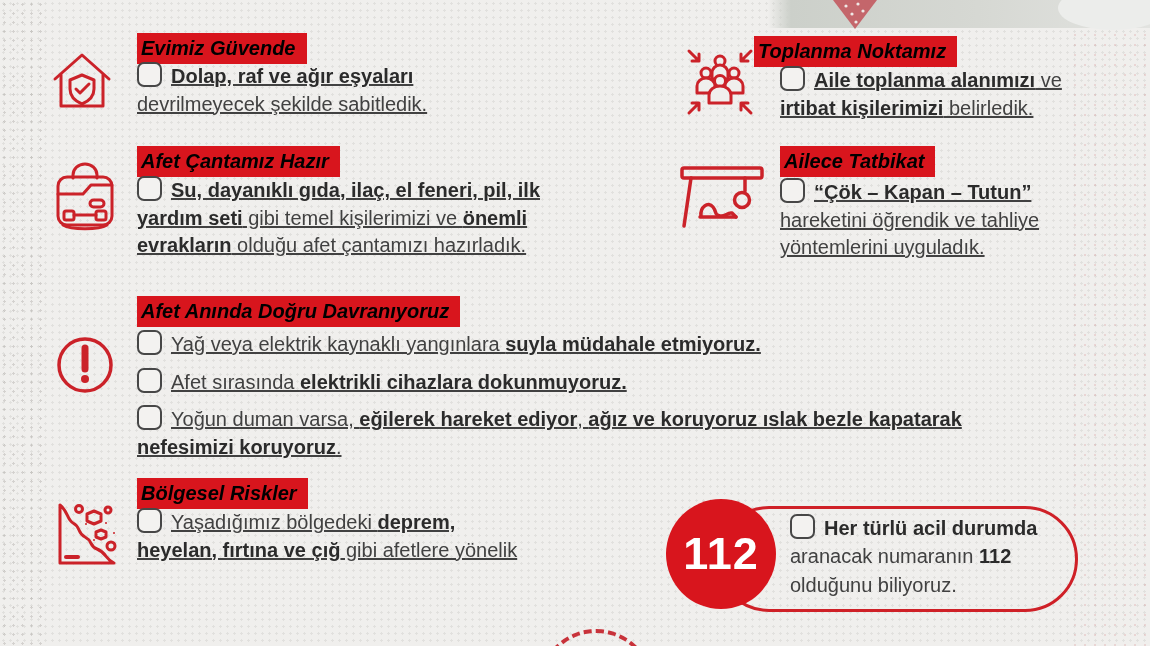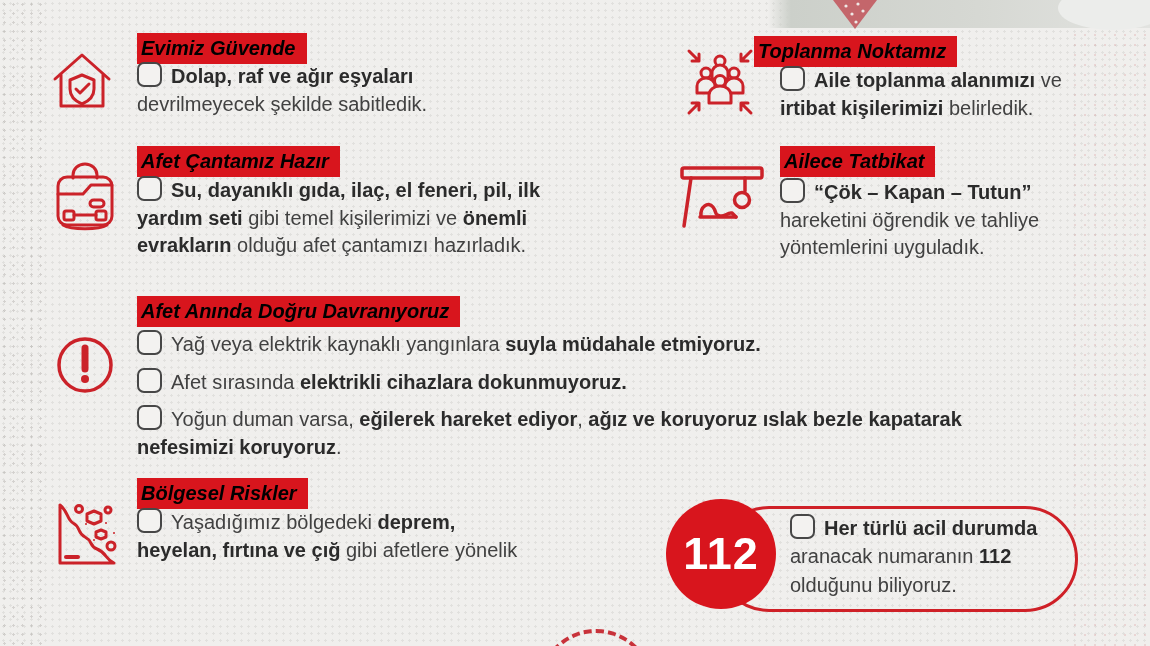--- a/index.html
+++ b/index.html
@@ -11,21 +11,21 @@
     background-size:7px 7px;pointer-events:none;}
   .dots-left{position:absolute;left:0;top:0;width:46px;height:646px;
     background-image:radial-gradient(rgba(140,135,130,.28) 1.4px, transparent 1.4px);
     background-size:9px 9px;}
   .dots-right{position:absolute;right:0;top:0;width:80px;height:646px;
     background-image:radial-gradient(rgba(205,110,110,.20) 1.4px, transparent 1.4px);
     background-size:10px 10px;}
 
   .banner{position:absolute;display:inline-block;background:#d8151d;color:#000000;
     font-weight:bold;font-size:20px;line-height:1;padding:5px 11px 6px 4px;white-space:nowrap;font-style:italic;}
-  .item{position:absolute;margin:0;color:#414141;font-size:20px;line-height:1.38;}
+  .item{position:absolute;margin:0;color:#414141;font-size:20px;line-height:1.38;text-decoration:underline;}
   .item b{color:#2b2b2b;}
   .cb{display:inline-block;width:21px;height:21px;border:2.5px solid #474747;border-radius:7px;
     background:#f3f2f0;vertical-align:-4px;margin-right:9px;}
   .icon{position:absolute;}
   .icon svg{display:block;}
 
   
   .mid-items{position:absolute;left:137px;top:330px;width:920px;}
   .mid-items .item{position:static;margin:0 0 9px 0;}
 

